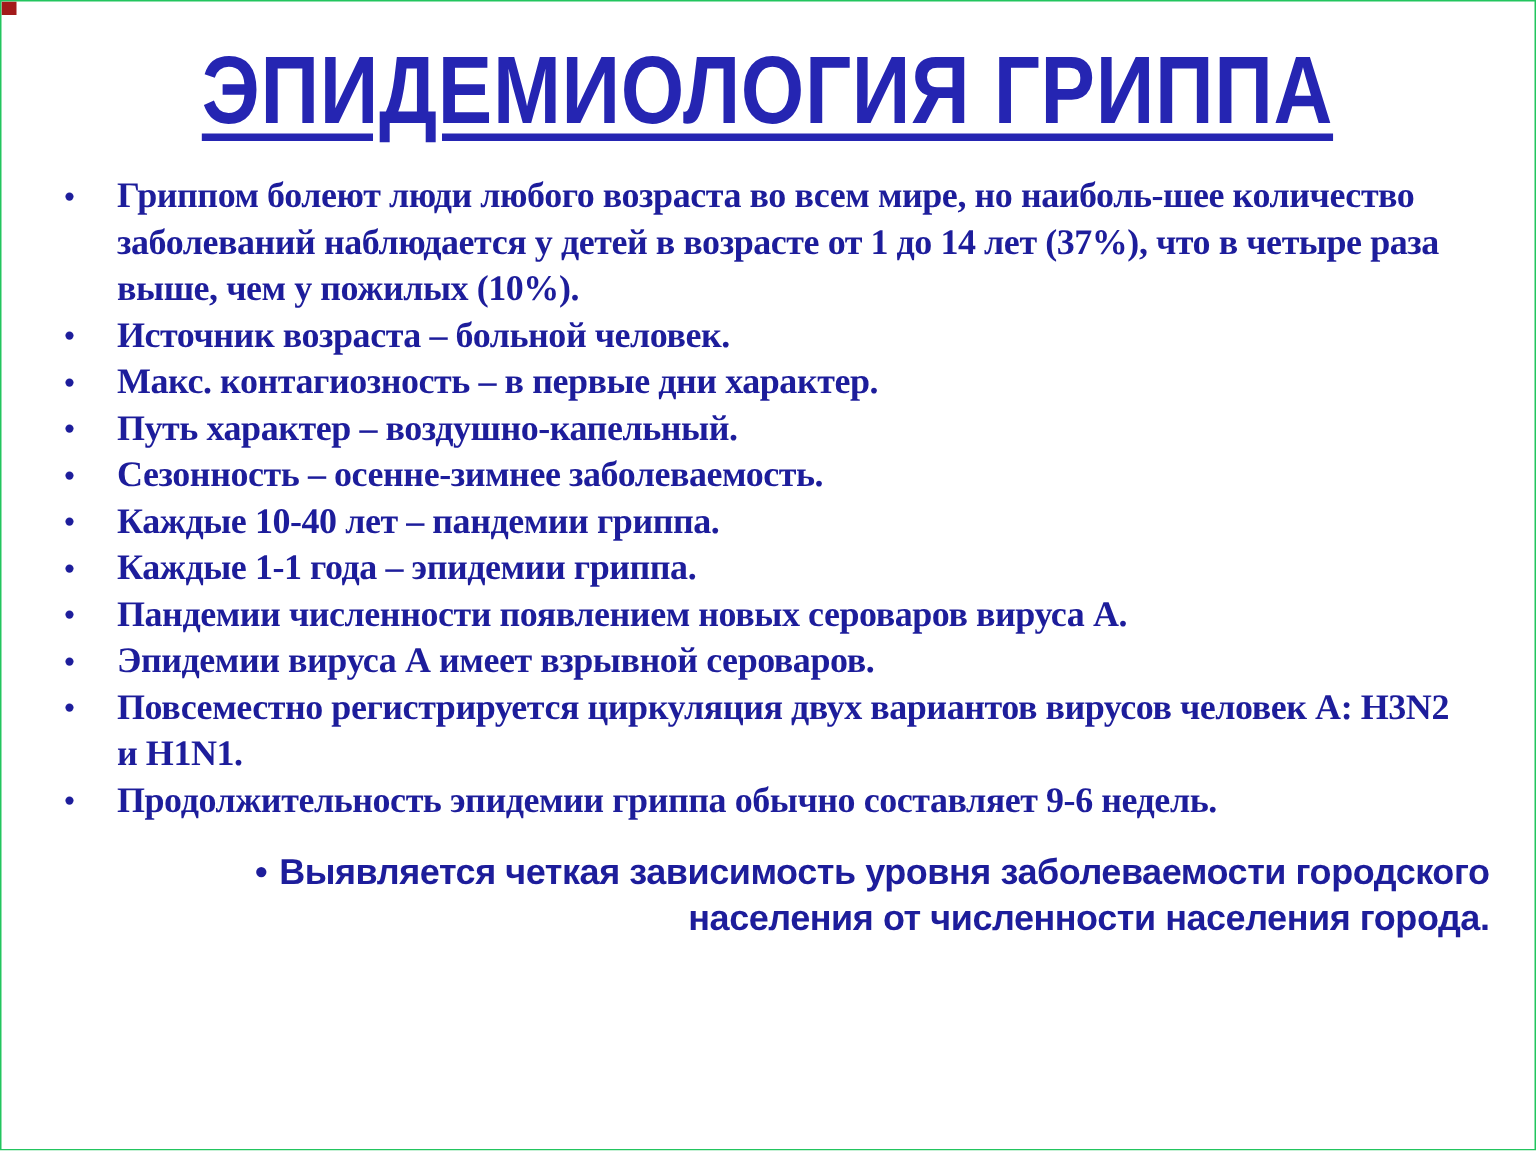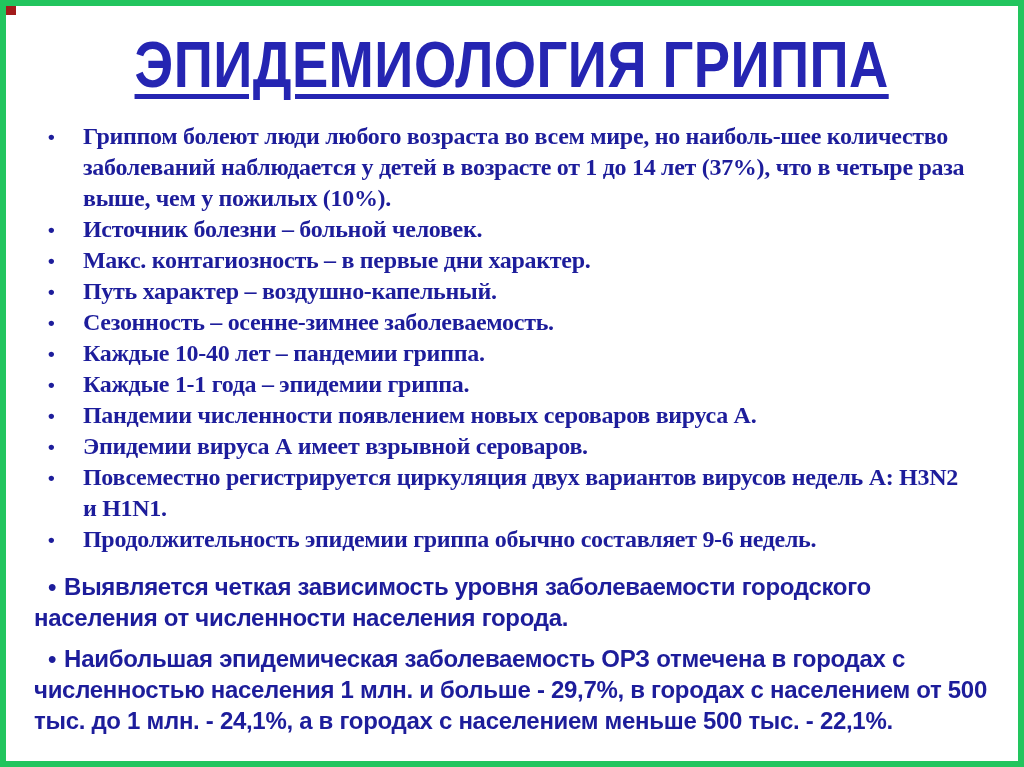--- a/index.html
+++ b/index.html
@@ -7,21 +7,21 @@
     padding: 0;
     background: #ffffff;
   }
   .slide {
     position: relative;
     width: 1024px;
     height: 767px;
     background: #ffffff;
     overflow: hidden;
     box-sizing: border-box;
-    border: 6px solid #22c55e;
+    border: 1px solid #22c55e;
     font-family: "Liberation Sans", "DejaVu Sans", sans-serif;
   }
   .corner-accent {
     position: absolute;
     top: 0;
     left: 0;
     width: 10px;
     height: 9px;
     background: #a31b1b;
   }
@@ -70,20 +70,21 @@
     flex: 1 1 auto;
     font-family: Liberation Serif, serif;
   }
   .paragraphs {
     margin-top: 16px;
     padding: 0 30px 0 28px;
     color: #1d1d9b;
     font-size: 24px;
     font-weight: bold;
     letter-spacing: -0.3px;
+    text-align: right;
   }
   .paragraphs p {
     margin: 0 0 10px 0;
     line-height: 31px;
     text-indent: 14px;
   }
   .para-dot {
     padding-right: 8px;
   }
 </style>
@@ -97,21 +98,21 @@
     <span class="slide-title">ЭПИДЕМИОЛОГИЯ ГРИППА</span>
   </div>
 
   <ul class="bullet-list">
     <li>
       <span class="bullet-dot">•</span>
       <span class="bullet-text">Гриппом болеют люди любого возраста во всем мире, но наиболь-шее количество заболеваний наблюдается у детей в возрасте от 1 до 14 лет (37%), что в четыре раза выше, чем у пожилых (10%).</span>
     </li>
     <li>
       <span class="bullet-dot">•</span>
-      <span class="bullet-text">Источник болезни – больной человек.</span>
+      <span class="bullet-text">Источник возраста – больной человек.</span>
     </li>
     <li>
       <span class="bullet-dot">•</span>
       <span class="bullet-text">Макс. контагиозность – в первые дни характер.</span>
     </li>
     <li>
       <span class="bullet-dot">•</span>
       <span class="bullet-text">Путь характер – воздушно-капельный.</span>
     </li>
     <li>
@@ -129,25 +130,24 @@
     <li>
       <span class="bullet-dot">•</span>
       <span class="bullet-text">Пандемии численности появлением новых сероваров вируса А.</span>
     </li>
     <li>
       <span class="bullet-dot">•</span>
       <span class="bullet-text">Эпидемии вируса А имеет взрывной сероваров.</span>
     </li>
     <li>
       <span class="bullet-dot">•</span>
-      <span class="bullet-text">Повсеместно регистрируется циркуляция двух вариантов вирусов недель А: H3N2 и H1N1.</span>
+      <span class="bullet-text">Повсеместно регистрируется циркуляция двух вариантов вирусов человек А: H3N2 и H1N1.</span>
     </li>
     <li>
       <span class="bullet-dot">•</span>
       <span class="bullet-text">Продолжительность эпидемии гриппа обычно составляет 9-6 недель.</span>
     </li>
   </ul>
 
   <div class="paragraphs">
     <p><span class="para-dot">•</span><span>Выявляется четкая зависимость уровня заболеваемости городского населения от численности населения города.</span></p>
-    <p><span class="para-dot">•</span><span>Наибольшая эпидемическая заболеваемость ОРЗ отмечена в городах с численностью населения 1 млн. и больше - 29,7%, в городах с населением от 500 тыс. до 1 млн. - 24,1%, а в городах с населением меньше 500 тыс. - 22,1%.</span></p>
   </div>
 </div>
 
 </body></html>

